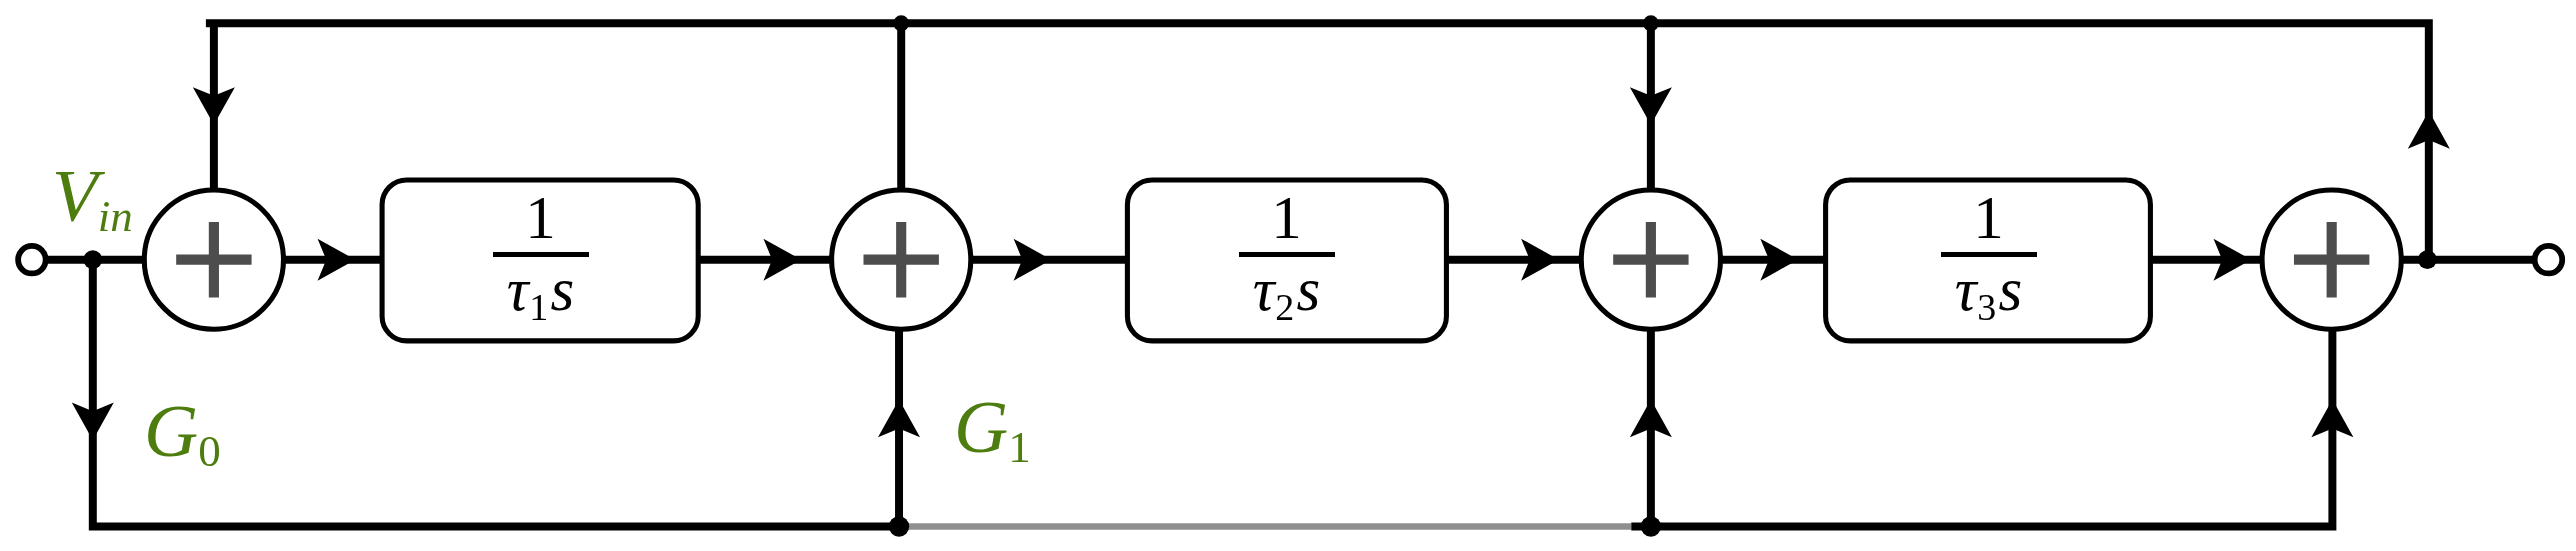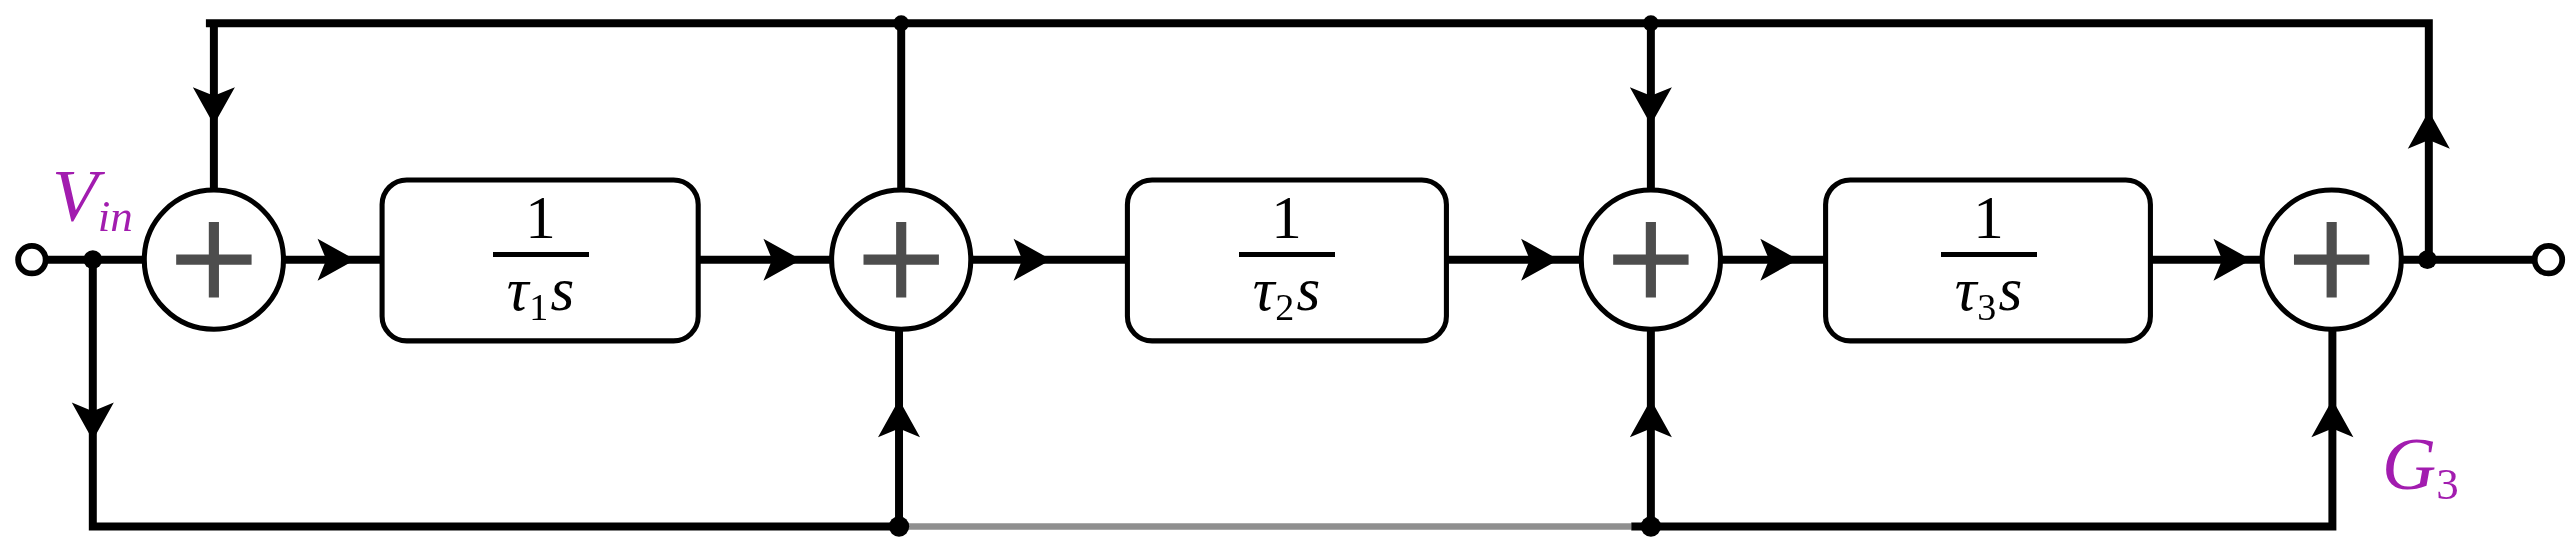--- a/index.html
+++ b/index.html
@@ -1,19 +1,19 @@
 <!DOCTYPE html>
 <html style="font-size:11.6px"><head>
 <meta charset="utf-8">
 <style>
   html,body{margin:0;padding:0;background:#ffffff;}
   .stage{position:relative;width:2576px;height:552px;background:#ffffff;overflow:hidden;
          font-family:"Liberation Serif","DejaVu Serif",serif;}
   .stage svg{position:absolute;left:0;top:0;}
-  .lbl{position:absolute;font-style:italic;font-size:75px;line-height:1.1;color:#a21caf;white-space:nowrap;}
+  .lbl{position:absolute;font-style:italic;font-size:75px;line-height:1.1;color:#4d7c0f;white-space:nowrap;}
   .lbl .sub{font-size:45px;vertical-align:-0.22em;letter-spacing:0;}
   .lbl .sub.digit{font-style:normal;}
   .frac{position:absolute;width:261px;display:flex;flex-direction:column;align-items:center;color:#000;}
   .frac .num{font-size:61px;font-style:normal;line-height:1;}
   .frac .bar{width:96px;height:5px;background:#000;margin:3.6px 0 2.9px 0;}
   .frac .den{display:flex;align-items:baseline;font-size:61px;font-style:italic;line-height:1;}
   .frac .den .tsub{font-size:38px;font-style:normal;transform:translateY(10px);margin:0 2.2px 0 0.7px;}
 </style>
 </head>
 <body>
@@ -83,22 +83,25 @@
     <circle cx="3348" cy="358" r="13" fill="#000"></circle>
 
     <circle cx="44" cy="358" r="19" fill="#fff" stroke="#000" stroke-width="8"></circle>
     <circle cx="3515" cy="358" r="19" fill="#fff" stroke="#000" stroke-width="8"></circle>
   </svg>
 
   <div class="lbl" style="left:52px;top:155px">
     <span>V</span><span class="sub">in</span>
   </div>
 
-  <div class="lbl" style="left:2382px;top:423px">
-    <span>G</span><span class="sub digit">3</span>
+  <div class="lbl" style="left:144px;top:390px">
+    <span>G</span><span class="sub digit">0</span>
+  </div>
+  <div class="lbl" style="left:954px;top:386px">
+    <span>G</span><span class="sub digit">1</span>
   </div>
 
   <div class="frac" style="left:410px;top:187px">
     <div class="num">1</div>
     <div class="bar"></div>
     <div class="den">
       <span>τ</span>
       <span class="tsub">1</span>
       <span>s</span>
     </div>

